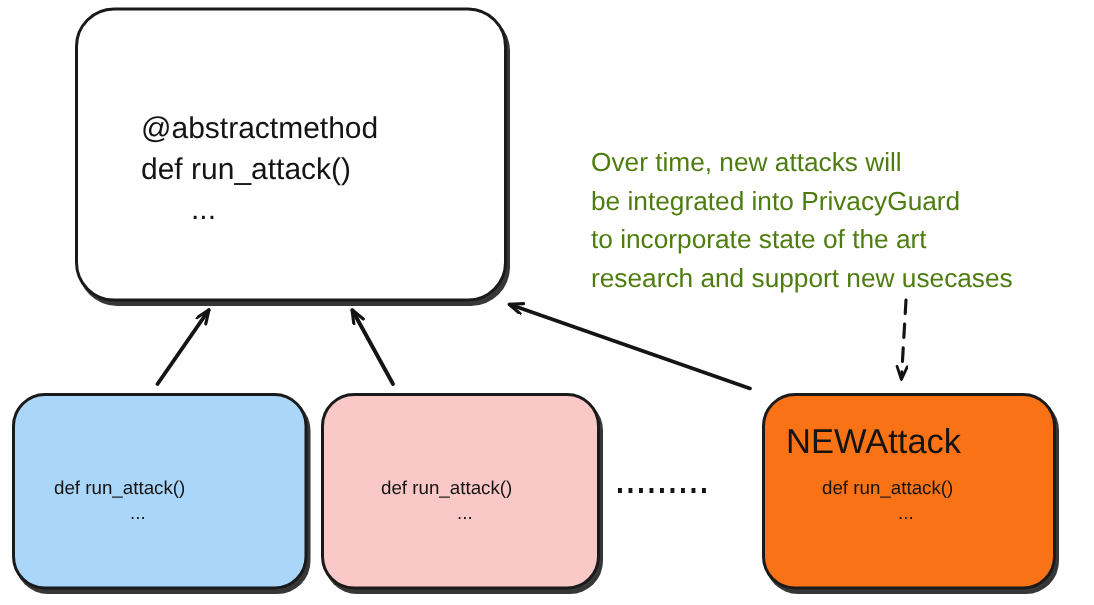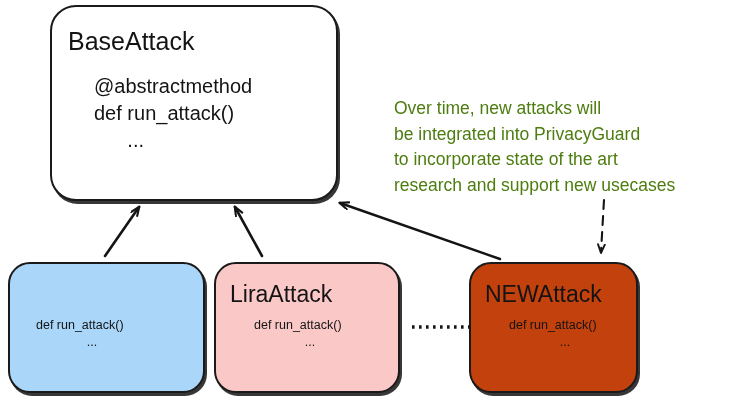--- a/index.html
+++ b/index.html
@@ -84,25 +84,25 @@
   #lira-attack-node {
     left: 214px;
     top: 262px;
     width: 186px;
     height: 131px;
     background: #fbc8c8;
   }
   #lira-attack-node .node-code { left: 38px; }
 
   #new-attack-node {
-    left: 469px;
+    left: 508px;
     top: 262px;
-    width: 169px;
+    width: 196px;
     height: 131px;
-    background: #c2410c;
+    background: #f97316;
   }
   #new-attack-node .node-code { left: 38px; }
 
   
   #annotation-text {
     position: absolute;
     left: 394px;
     top: 96px;
     width: 335px;
     font-family: "Liberation Sans", sans-serif;
@@ -142,33 +142,31 @@
     <line x1="262" y1="256" x2="235" y2="207" stroke="#141414" stroke-width="2.6" stroke-linecap="round" marker-end="url(#arrowhead-open)"></line>
 
     <line x1="500" y1="259" x2="340" y2="203" stroke="#141414" stroke-width="2.4" stroke-linecap="round" marker-end="url(#arrowhead-open)"></line>
 
     <line x1="412" y1="327" x2="473" y2="327" stroke="#141414" stroke-width="3.4" stroke-linecap="butt" stroke-dasharray="2.6 4.4"></line>
 
     <path d="M604,200 L601,252" fill="none" stroke="#141414" stroke-width="2.1" stroke-linecap="round" stroke-dasharray="9 7" marker-end="url(#arrowhead-open-dashed)"></path>
   </svg>
 
   <div class="node" id="base-attack-node">
-    <div class="node-title">BaseAttack</div>
     <div class="node-code">@abstractmethod
 def run_attack()
       ...</div>
   </div>
 
   <div class="node subnode" id="calib-attack-node">
     <div class="node-code">def run_attack()
        ...</div>
   </div>
 
   <div class="node subnode" id="lira-attack-node">
-    <div class="node-title">LiraAttack</div>
     <div class="node-code">def run_attack()
        ...</div>
   </div>
 
   <div class="node subnode" id="new-attack-node">
     <div class="node-title">NEWAttack</div>
     <div class="node-code">def run_attack()
        ...</div>
   </div>
 

